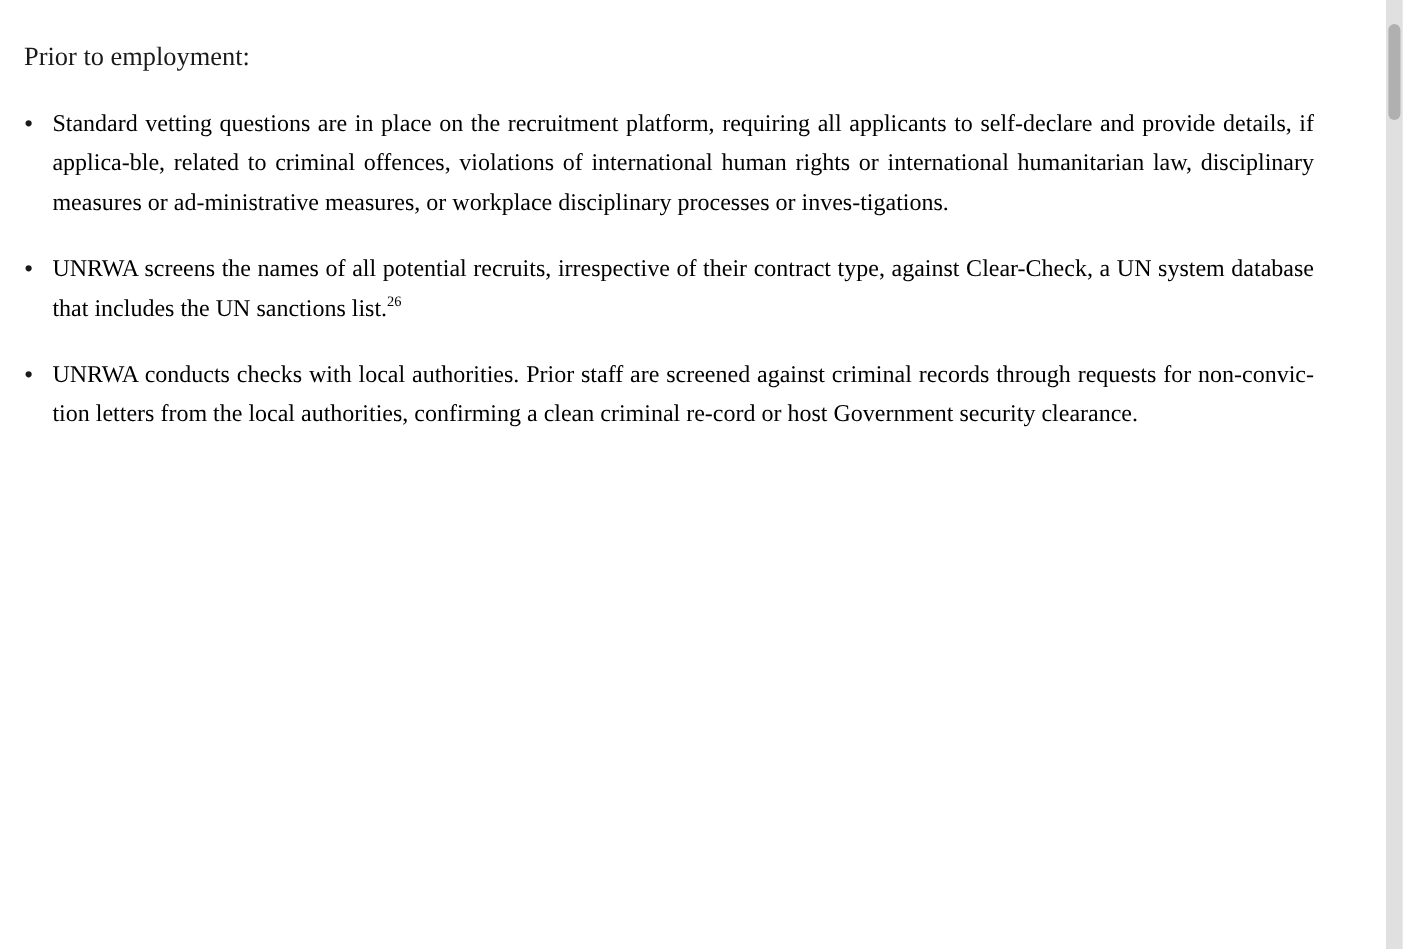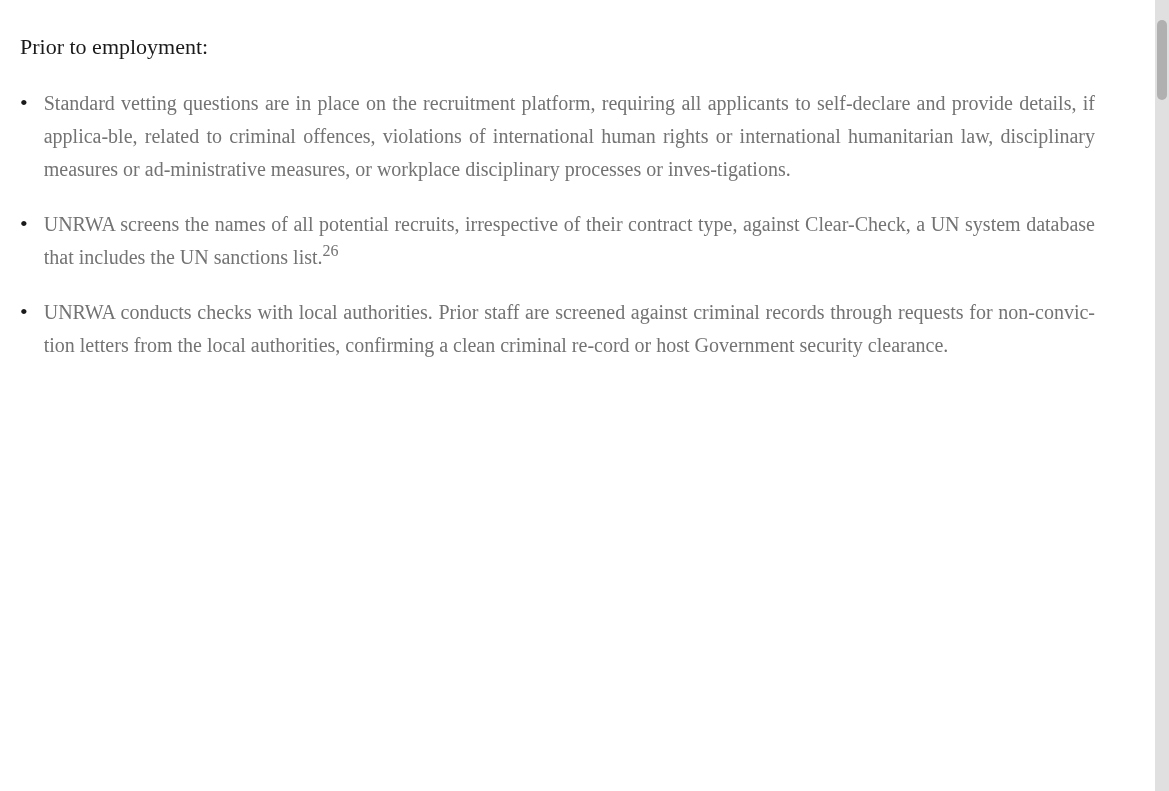--- a/index.html
+++ b/index.html
@@ -66,28 +66,28 @@
     .bullet-dot {
       font-size: 22px;
       margin-right: 16px;
       margin-top: -2px;
       flex-shrink: 0;
       color: #1a1a1a;
     }
 
     .bullet-text {
       font-size: 20px;
-      color: #737373;
+      color: #000000;
       text-align: justify;
       line-height: 1.65;
       flex: 1;
     }
 
     sup {
-      font-size: 16px;
+      font-size: 12px;
       vertical-align: super;
       line-height: 0;
     }
   </style>
 </head>
 <body>
 
 <div class="content-area">
   <h2 class="section-heading">Prior to employment:</h2>
 

